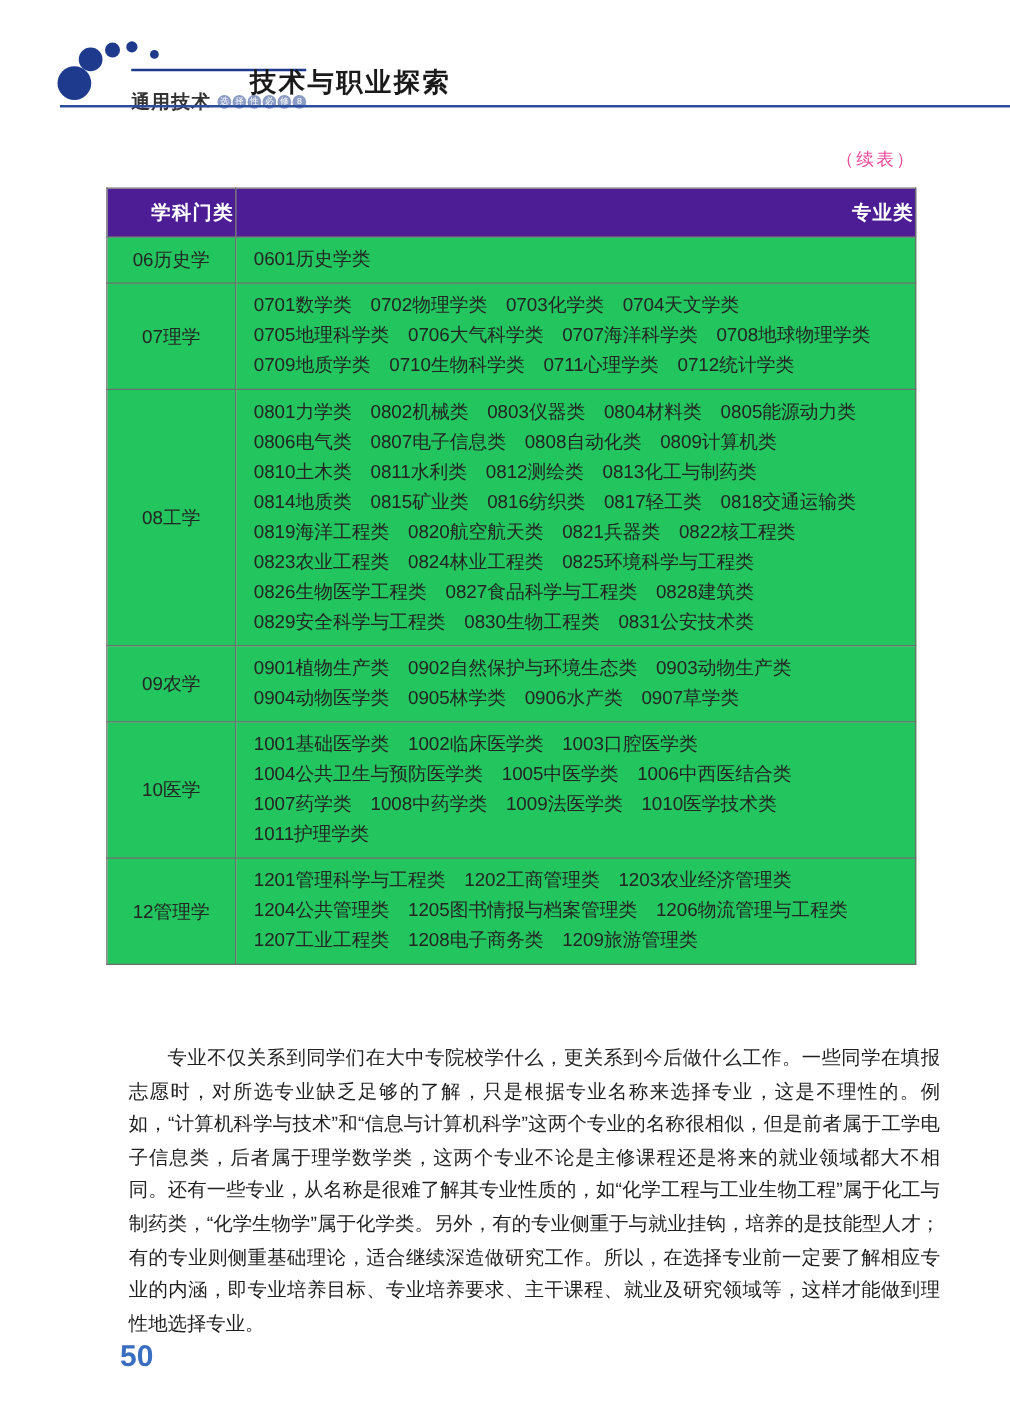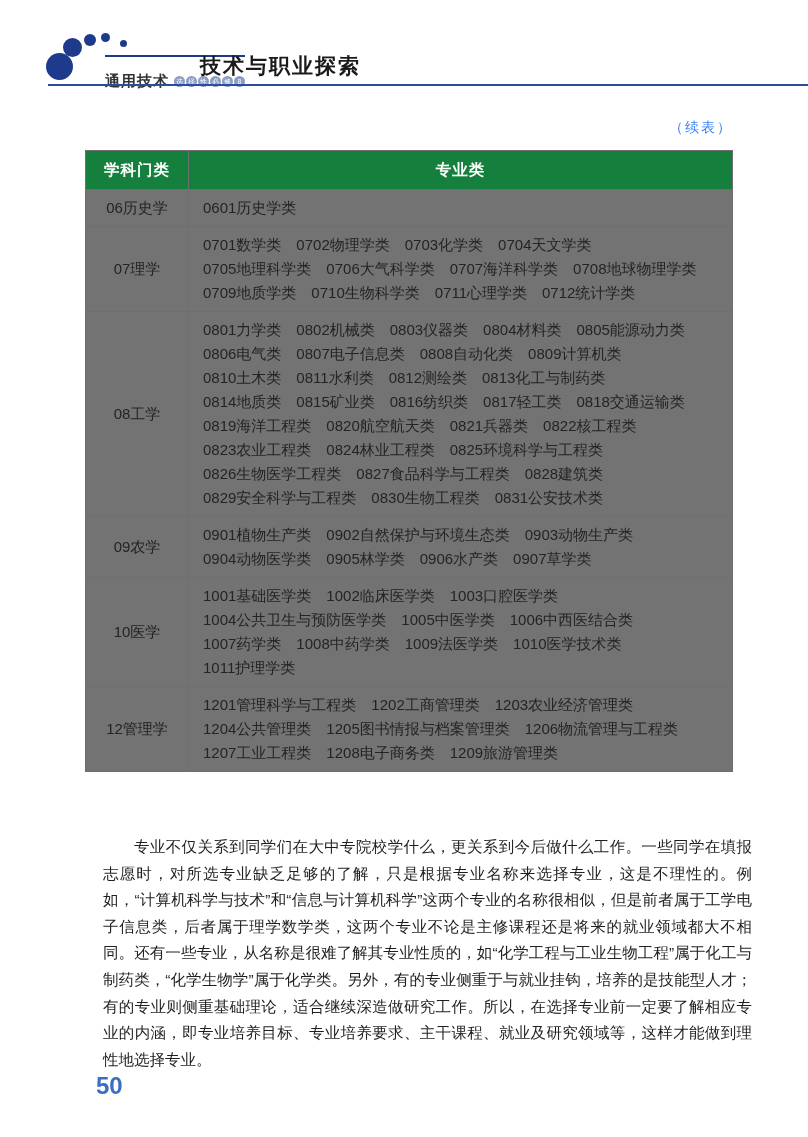--- a/index.html
+++ b/index.html
@@ -40,38 +40,38 @@
     font-size:21px;font-weight:bold;color:#1a1a1a;
     letter-spacing:2px;
   }
   .header-rule{
     position:absolute;left:48px;top:58px;right:0;
     border-bottom:2px solid #2b4da0;
   }
   
   .table-note{
     position:absolute;top:119px;left:85px;width:648px;
-    text-align:right;font-size:14px;color:#3b82f6;letter-spacing:2px;
+    text-align:right;font-size:14px;color:#ec4899;letter-spacing:2px;
   }
   
   .major-table{
     position:absolute;top:150px;left:85px;width:648px;
     border-collapse:collapse;table-layout:fixed;
     font-size:15px;color:#242424;
   }
   .major-table th,.major-table td{
     border:1px solid #6e6e6e;
   }
   .major-table th{
-    background:#15803d;color:#ffffff;
+    background:#4c1d95;color:#ffffff;
     font-size:15.5px;font-weight:bold;
-    height:36px;text-align:center;letter-spacing:1px;
+    height:36px;text-align:right;letter-spacing:1px;
   }
   .major-table col.col-cat{width:103px;}
-  .major-table td{background:#737373;}
+  .major-table td{background:#22c55e;}
   td.cat-cell{
     text-align:center;vertical-align:middle;
     font-size:15px;color:#242424;
   }
   td.majors-cell{
     padding:6px 10px 6px 14px;vertical-align:middle;
   }
   .major-line{
     line-height:24px;white-space:pre-wrap;
   }

